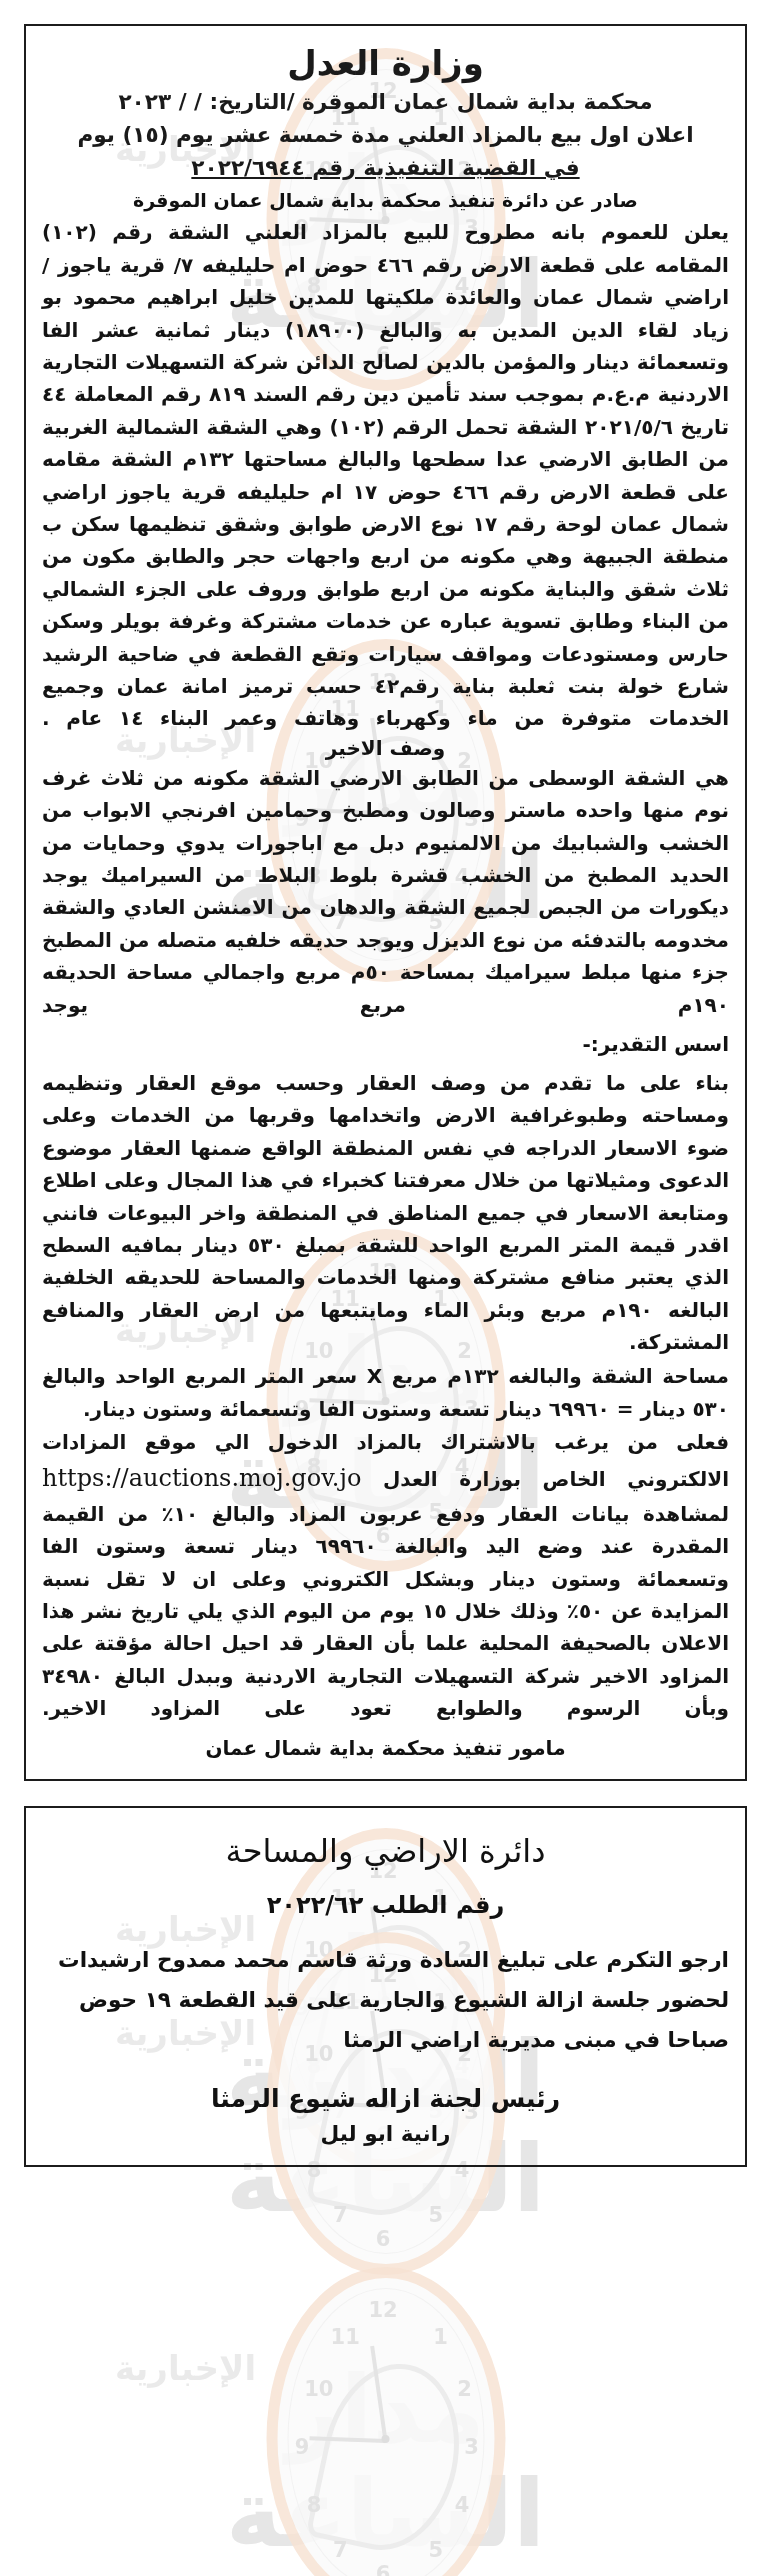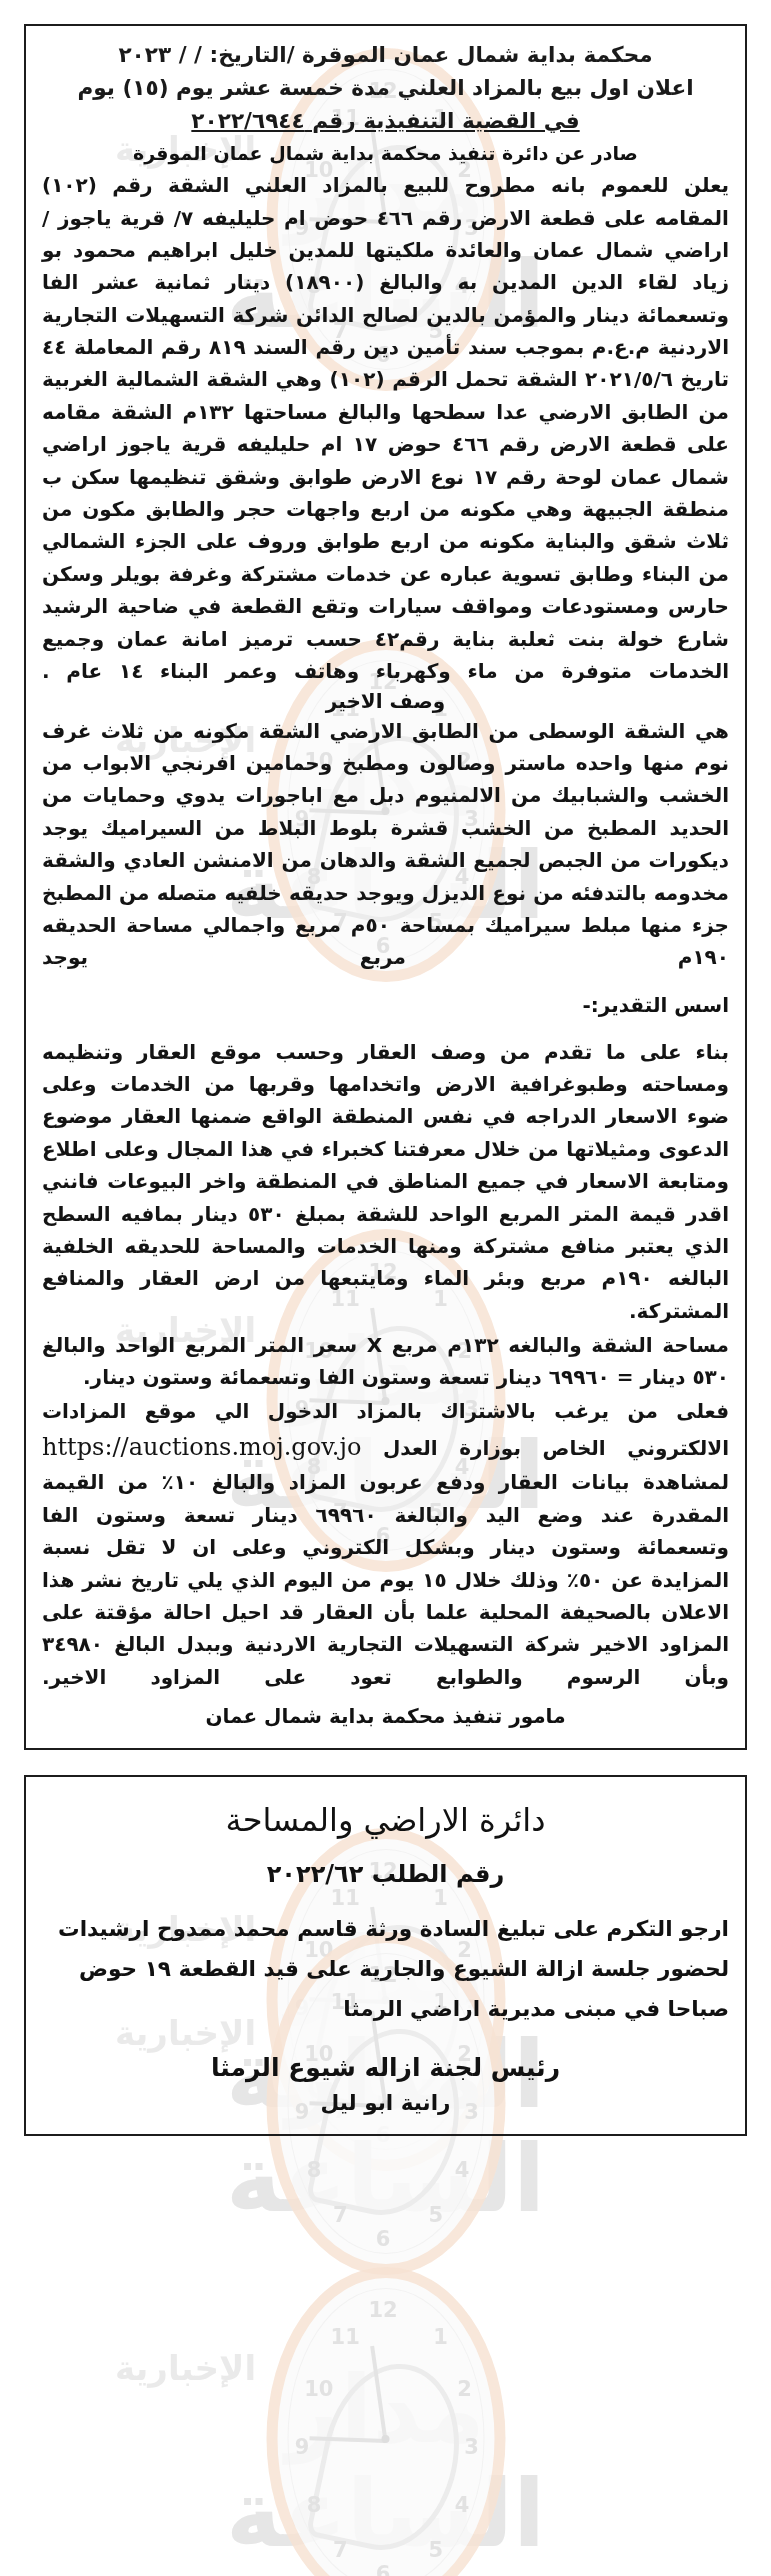--- a/index.html
+++ b/index.html
@@ -164,21 +164,21 @@
   .label-line {
     text-align: center;
     font-size: 20px;
     font-weight: bold;
     margin: 1.6px 0;
   }
   .label-right {
     text-align: right;
     font-size: 20px;
     font-weight: bold;
-    margin: 19px 0;
+    margin: 11px 0;
   }
 
   .url-text {
     font-family: "DejaVu Serif", "Liberation Serif", serif;
     font-weight: normal;
     font-size: 24px;
     direction: ltr;
     unicode-bidi: embed;
   }
 
@@ -381,20 +381,21 @@
         <div class="hand" style="width:76px;height:4px;transform:rotate(182deg);"></div>
         <div class="hand" style="width:96px;height:4px;transform:rotate(262deg);"></div>
         <div class="pin"></div>
       </div>
     </div>
 
   </div>
 
   <section class="notice">
 
+    <h1 class="title-main">وزارة العدل</h1>
 
 
     <div class="title-line">محكمة بداية شمال عمان الموقرة /التاريخ: / / ٢٠٢٣</div>
 
     <div class="title-line">اعلان اول بيع بالمزاد العلني مدة خمسة عشر يوم (١٥) يوم</div>
 
     <div class="title-line ul">في القضية التنفيذية رقم ٢٠٢٢/٦٩٤٤</div>
 
     <div class="centered-note">صادر عن دائرة تنفيذ محكمة بداية شمال عمان الموقرة</div>
 

